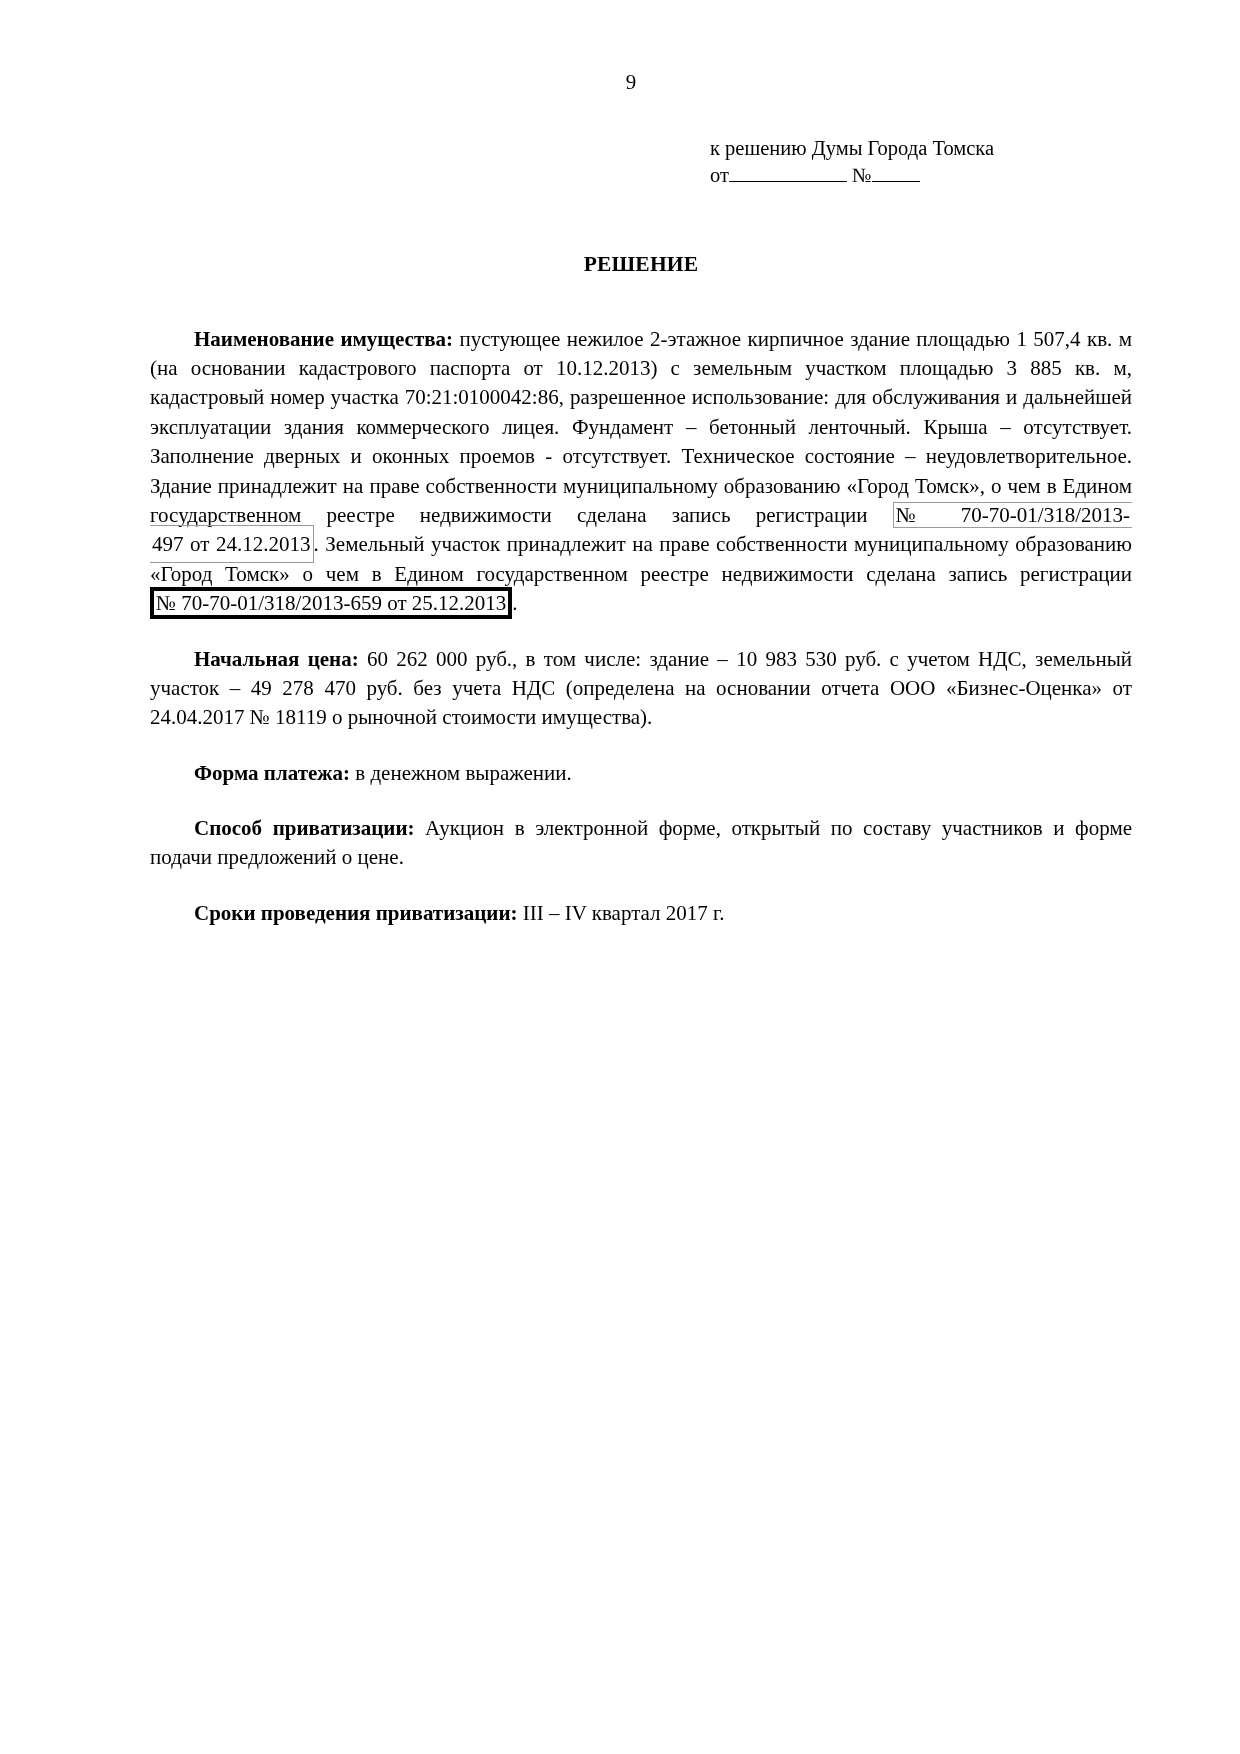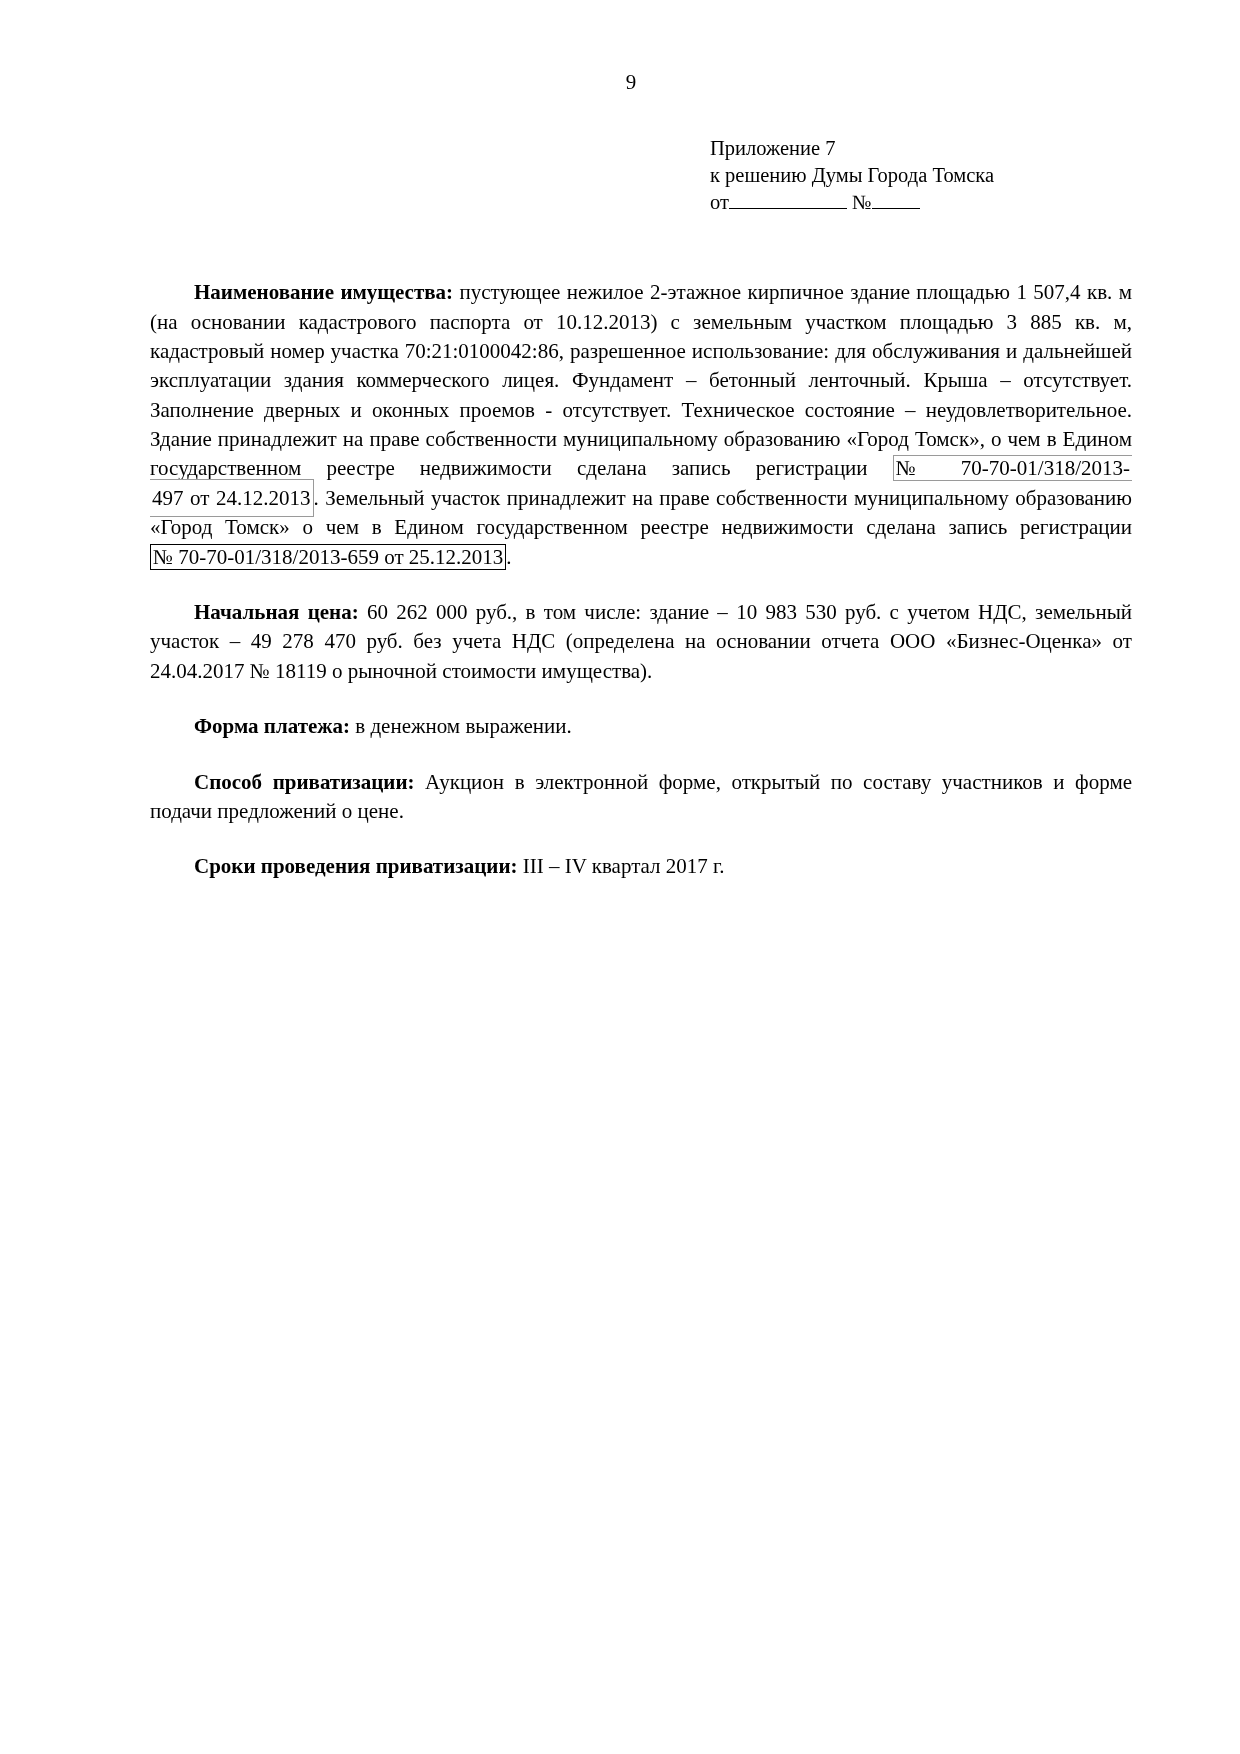--- a/index.html
+++ b/index.html
@@ -62,21 +62,21 @@
     text-align: justify;
     text-justify: inter-word;
   }
   .body-text p {
     margin: 0 0 0 0;
     text-indent: 0;
   }
   .para-gap { margin-top: 26px !important; }
   .lbl { font-weight: bold; margin-left: 44px; }
   .boxed {
-    border: 1px solid #000000;
+    border: 4px solid #000000;
     padding: 0 2px;
   }
   .boxed-open-right {
     border: 1px solid #9a9a9a;
     border-right: none;
     padding: 0 2px;
   }
   .boxed-open-left {
     border: 1px solid #9a9a9a;
     border-left: none;
@@ -85,26 +85,26 @@
   .nowrap { white-space: nowrap; }
 </style>
 </head>
 <body>
 
 <div class="page">
 
   <div class="page-number">9</div>
 
   <div class="appendix-block">
-    <div>Приложение 7</div>
     <div>к решению Думы Города Томска</div>
     <div><span>от</span><span class="underline-blank blank-long"></span>&nbsp;<span>№</span><span class="underline-blank blank-short"></span></div>
   </div>
 
   <div class="title-block">
+    <div class="t1">РЕШЕНИЕ</div>
   </div>
 
   <div class="body-text">
 
     <p><span class="lbl">Наименование имущества:</span><span> пустующее нежилое 2-этажное кирпичное здание площадью 1 507,4 кв. м (на основании кадастрового паспорта от 10.12.2013) с земельным участком площадью 3 885 кв. м, кадастровый номер участка 70:21:0100042:86, разрешенное использование: для обслуживания и дальнейшей эксплуатации здания коммерческого лицея. Фундамент – бетонный ленточный. Крыша – отсутствует. Заполнение дверных и оконных проемов - отсутствует. Техническое состояние – неудовлетворительное. Здание принадлежит на праве собственности муниципальному образованию «Город Томск», о чем в Едином государственном реестре недвижимости сделана запись регистрации </span><span class="boxed-open-right nowrap">№ 70-70-01/318/2013-</span><span class="boxed-open-left nowrap">497   от 24.12.2013</span><span>. Земельный участок принадлежит на праве собственности муниципальному образованию «Город Томск» о чем в Едином государственном реестре недвижимости сделана запись регистрации </span><span class="boxed nowrap">№ 70-70-01/318/2013-659  от 25.12.2013</span><span>.</span></p>
 
 
     <p class="para-gap"><span class="lbl">Начальная цена:</span><span> 60 262 000 руб., в том числе: здание – 10 983 530 руб. с учетом НДС, земельный участок – 49 278 470 руб. без учета НДС (определена на основании отчета ООО «Бизнес-Оценка» от 24.04.2017 № 18119 о рыночной стоимости имущества).</span></p>
 
     <p class="para-gap"><span class="lbl">Форма платежа:</span><span>  в денежном выражении.</span></p>

